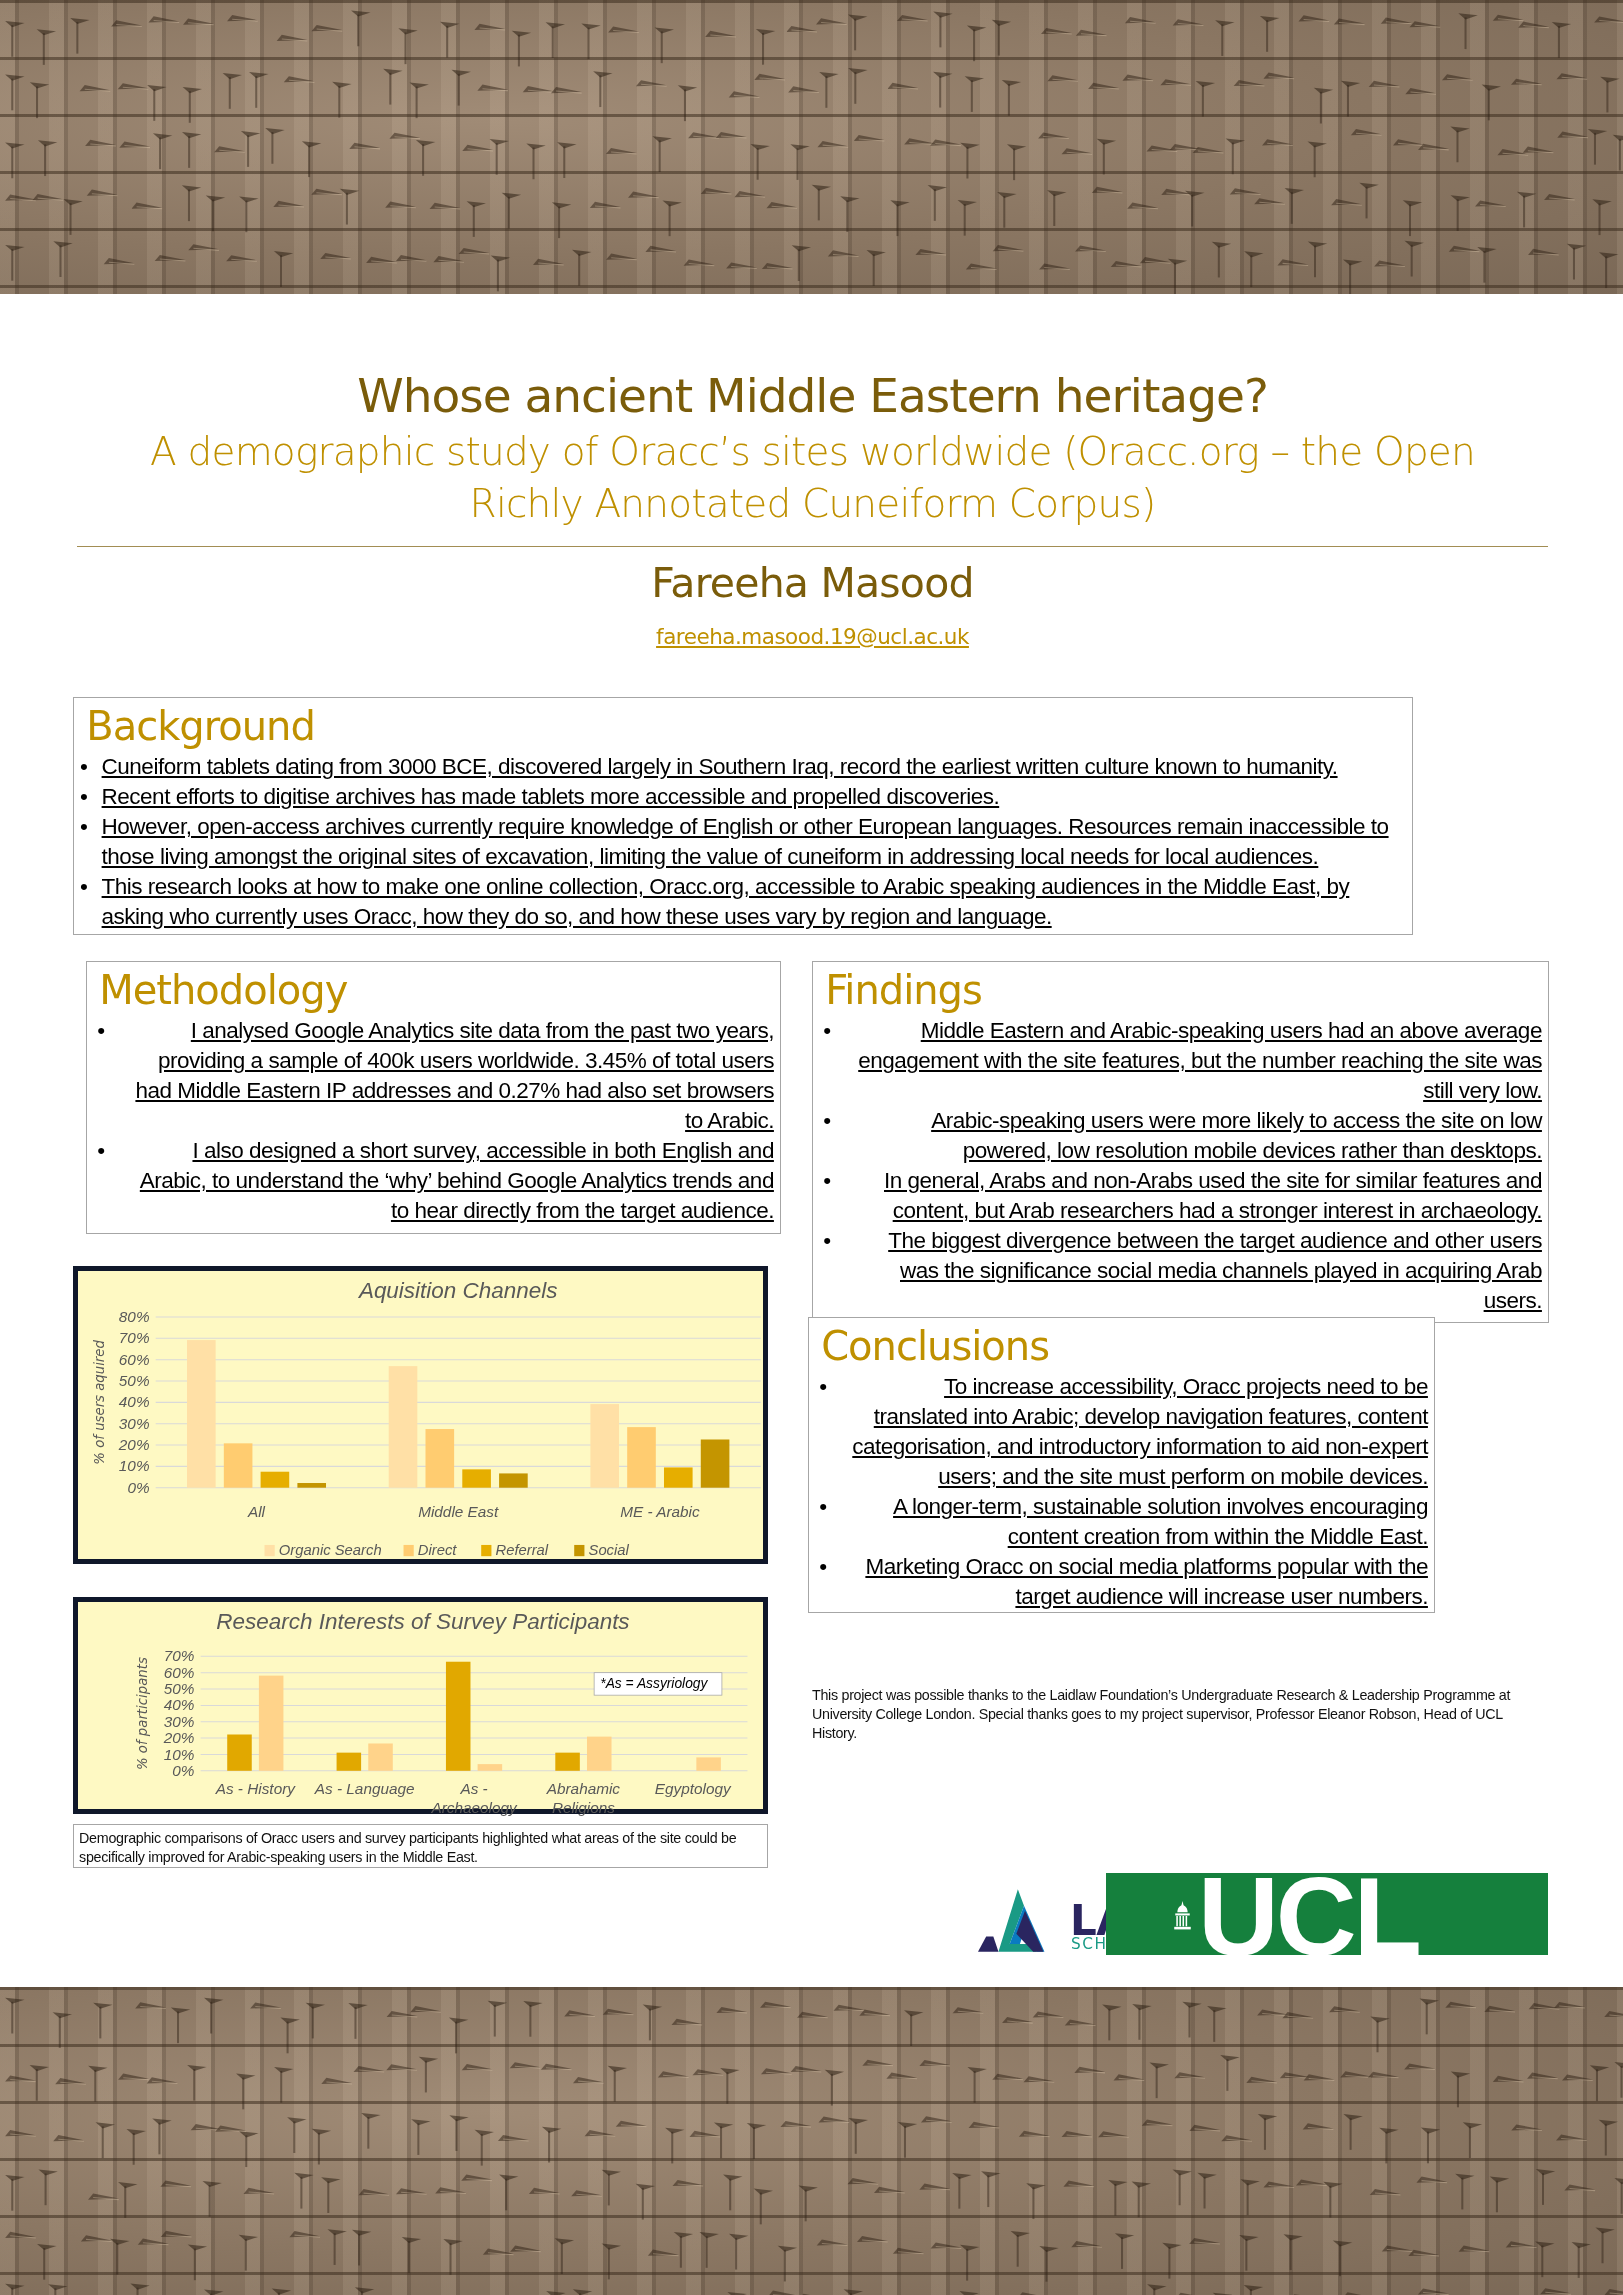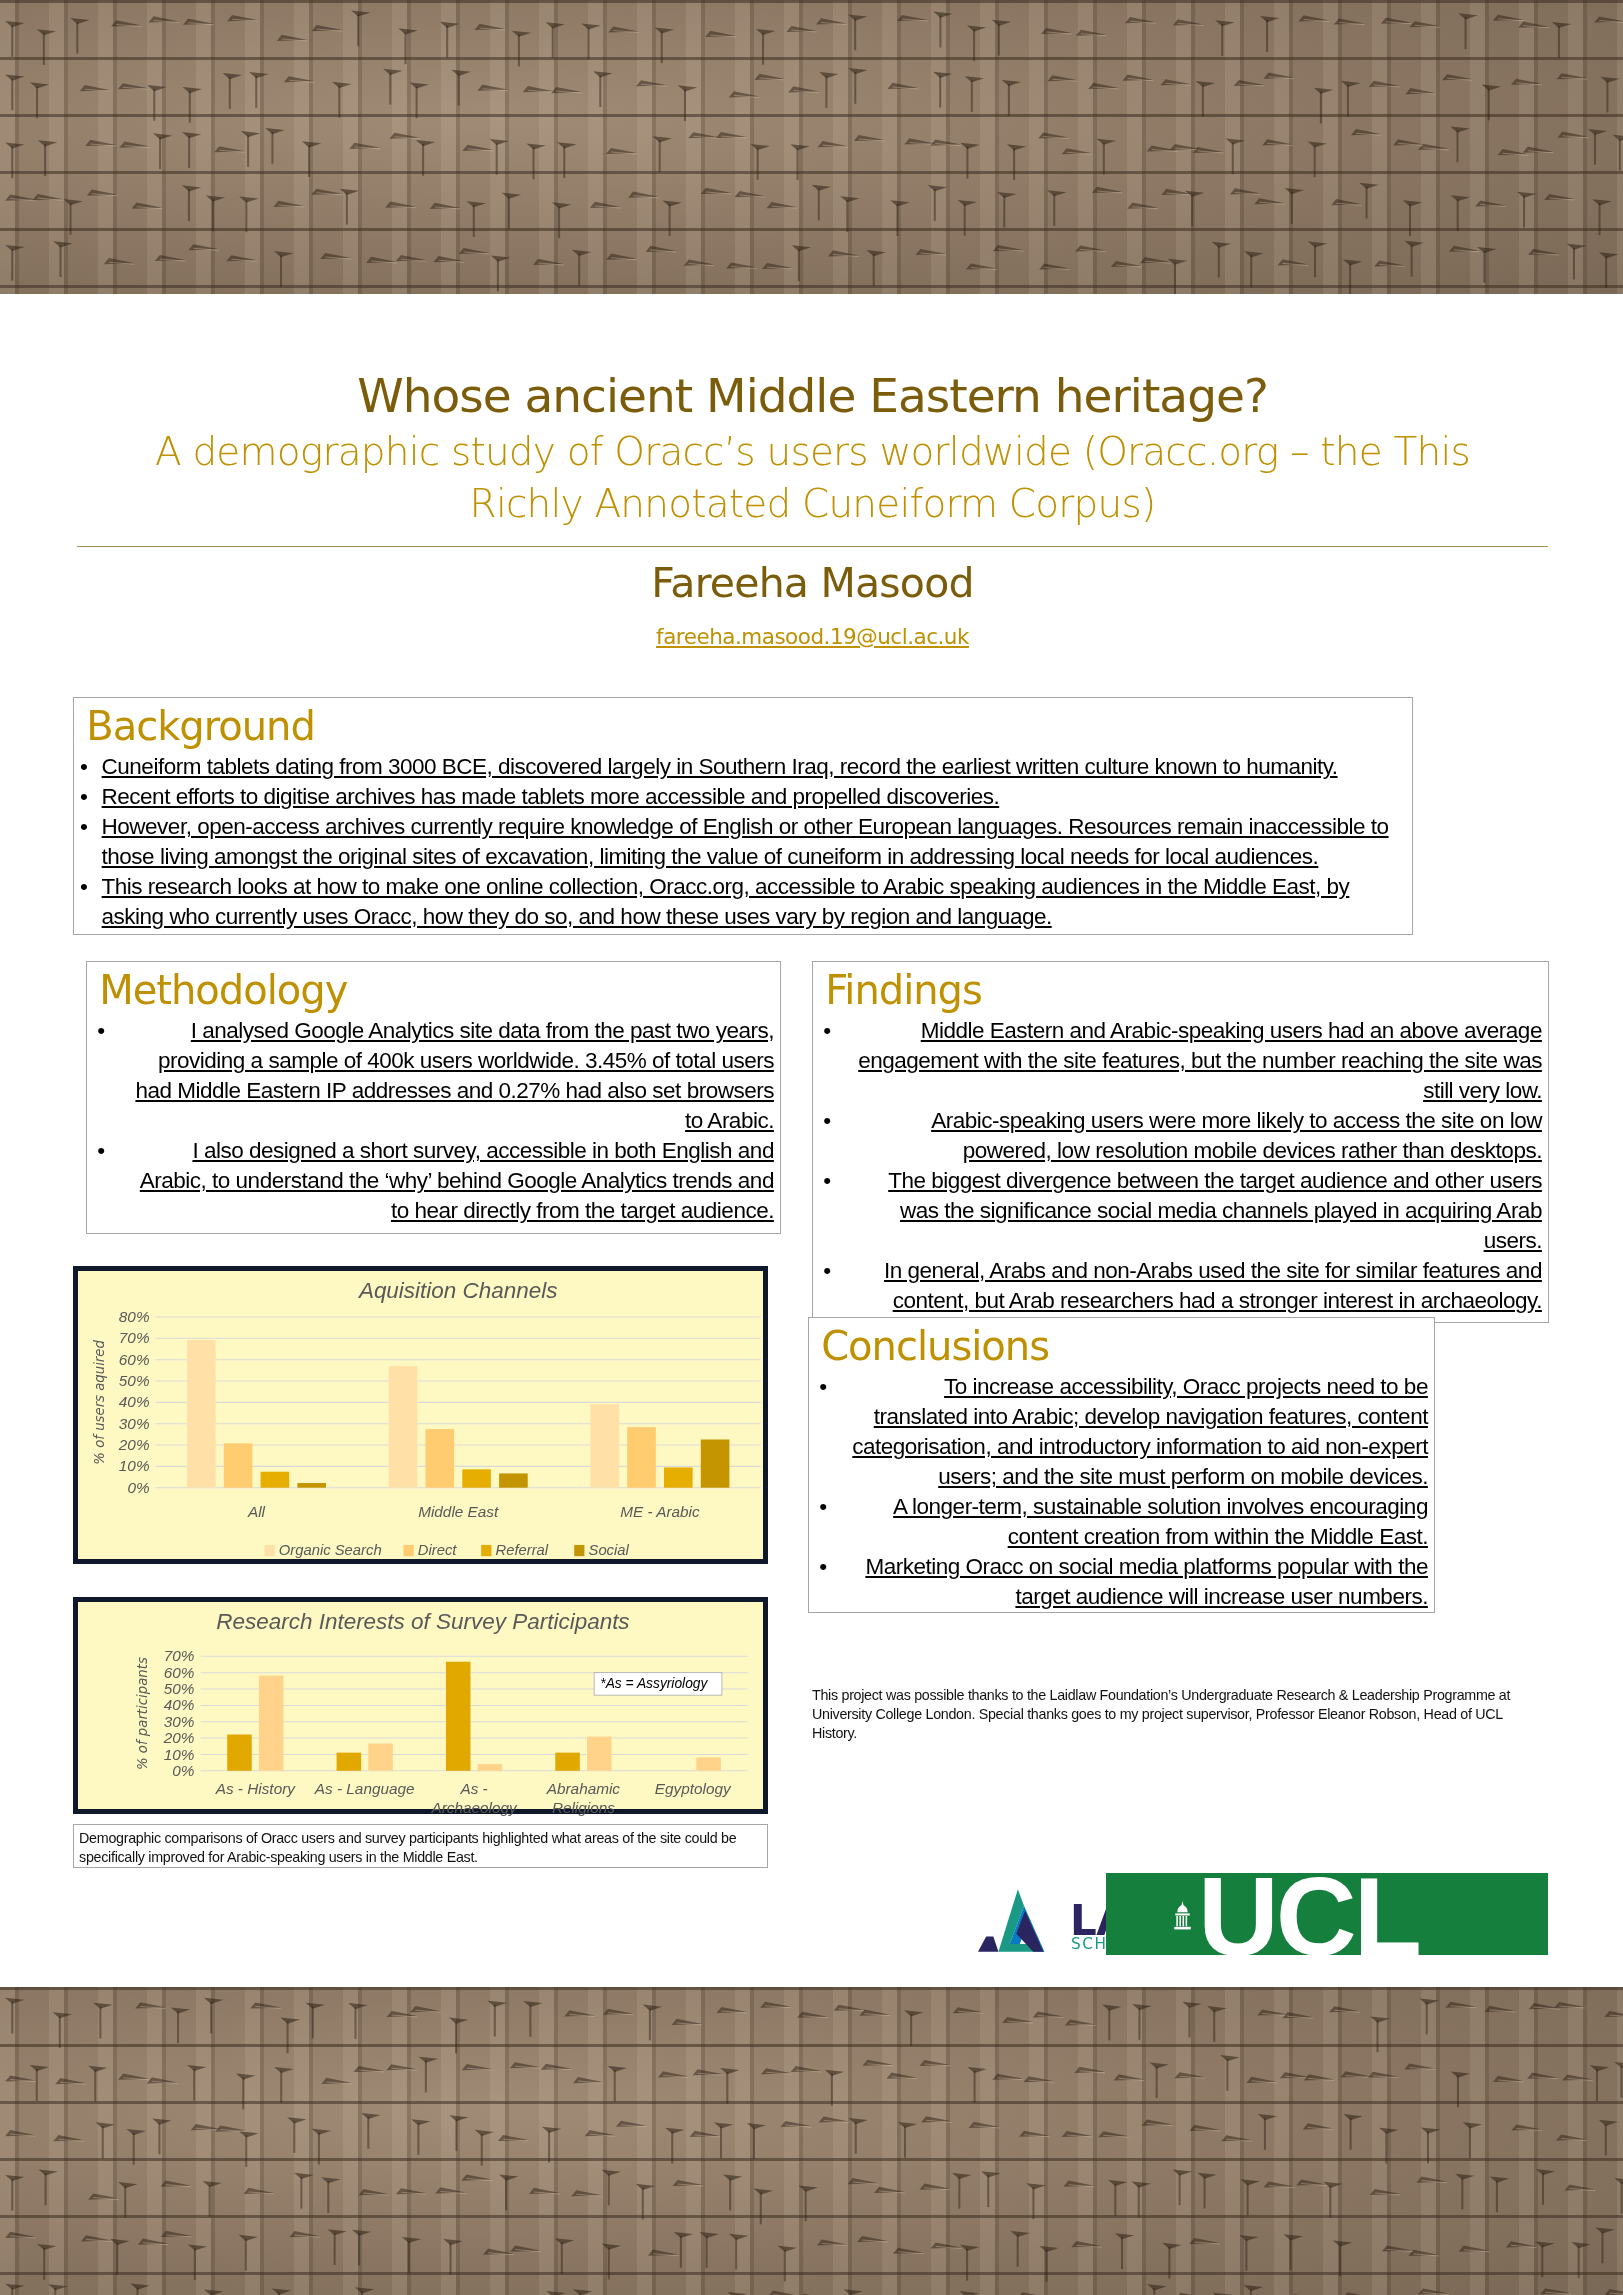--- a/index.html
+++ b/index.html
@@ -1292,21 +1292,21 @@
       </g>
       <g>
         <polygon points="3103.632737482853,702.9007201646091 3141.632737482853,706.9007201646091 3117.632737482853,714.9007201646091" fill="rgba(45,32,20,0.55)"></polygon>
         <line x1="3117.632737482853" y1="710.9007201646091" x2="3117.632737482853" y2="772.9007201646091" stroke="rgba(45,32,20,0.45)" stroke-width="4"></line>
       </g>
     </svg>
 </div>
 
 <div class="title-block">
   <div class="main-title">Whose ancient Middle Eastern heritage?</div>
-  <div class="subtitle">A demographic study of Oracc’s users worldwide (Oracc.org – the This</div>
+  <div class="subtitle">A demographic study of Oracc’s sites worldwide (Oracc.org – the Open</div>
   <div class="subtitle" style="margin-top:0">Richly Annotated Cuneiform Corpus)</div>
 </div>
 <div class="title-rule"></div>
 <div class="author">Fareeha Masood</div>
 <div class="email">
   <a>fareeha.masood.19@ucl.ac.uk</a>
 </div>
 
 <div class="box" id="background-box">
   <h2>Background</h2>
@@ -1324,22 +1324,22 @@
     <li>I analysed Google Analytics site data from the past two years, providing a sample of 400k users worldwide. 3.45% of total users had Middle Eastern IP addresses and 0.27% had also set browsers to Arabic.</li>
     <li>I also designed a short survey, accessible in both English and Arabic, to understand the ‘why’ behind Google Analytics trends and to hear directly from the target audience.</li>
   </ul>
 </div>
 
 <div class="box col-box" id="findings-box">
   <h2>Findings</h2>
   <ul>
     <li>Middle Eastern and Arabic-speaking users had an above average engagement with the site features, but the number reaching the site was still very low.</li>
     <li>Arabic-speaking users were more likely to access the site on low powered, low resolution mobile devices rather than desktops.</li>
+    <li>In general, Arabs and non-Arabs used the site for similar features and content, but Arab researchers had a stronger interest in archaeology.</li>
     <li>The biggest divergence between the target audience and other users was the significance social media channels played in acquiring Arab users.</li>
-    <li>In general, Arabs and non-Arabs used the site for similar features and content, but Arab researchers had a stronger interest in archaeology.</li>
   </ul>
 </div>
 
 <div class="chart-box" id="chart1-box">
   <svg id="chart1" width="695" height="298" viewBox="0 0 1360 583">
       <text x="744" y="52" text-anchor="middle" class="chart-title">Aquisition Channels</text>
       <line x1="152" x2="1336" y1="424" y2="424" stroke="#d9d9d9" stroke-width="2"></line>
       <text x="140" y="434" text-anchor="end" class="tick-label">0%</text>
       <line x1="152" x2="1336" y1="382.25" y2="382.25" stroke="#d9d9d9" stroke-width="2"></line>
       <text x="140" y="392.25" text-anchor="end" class="tick-label">10%</text>

